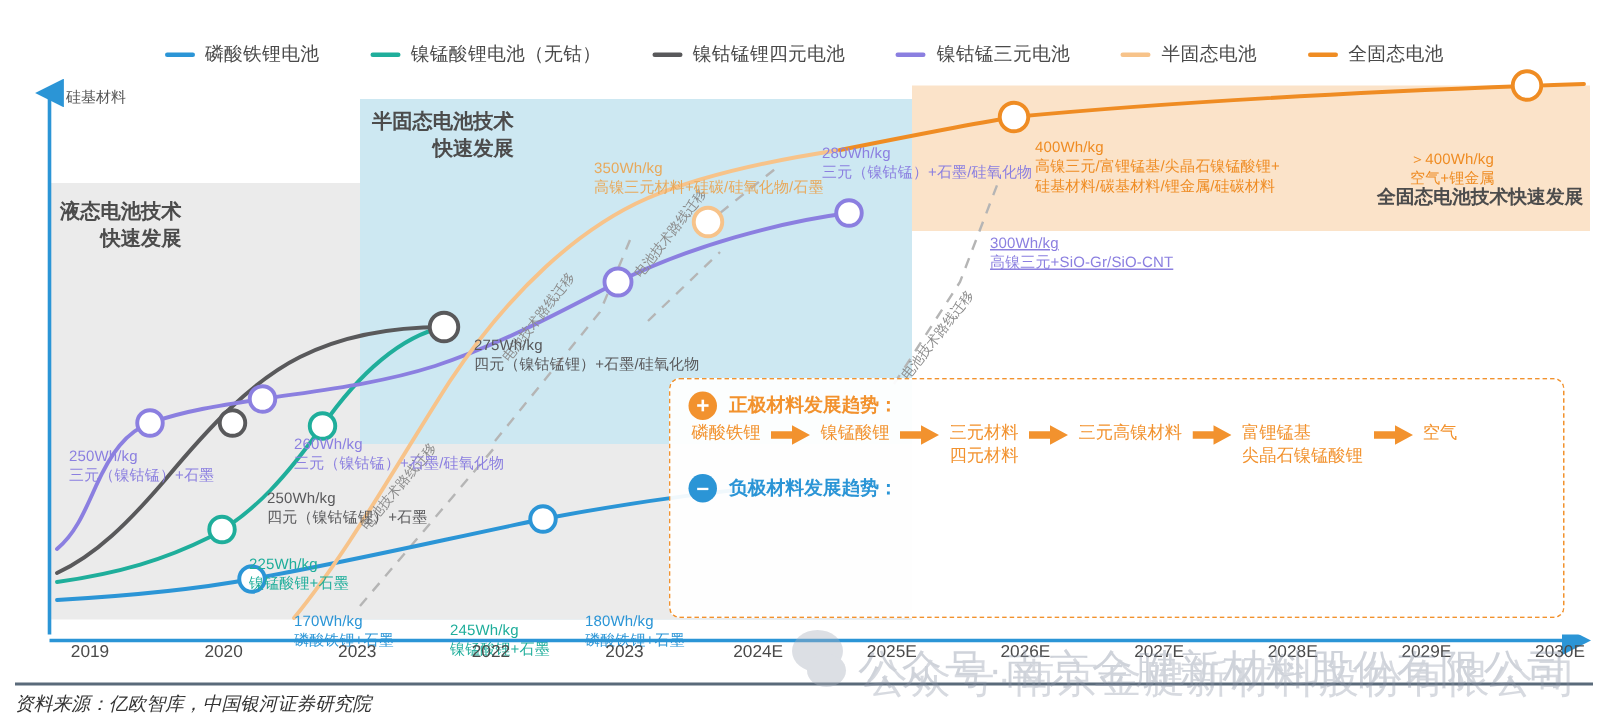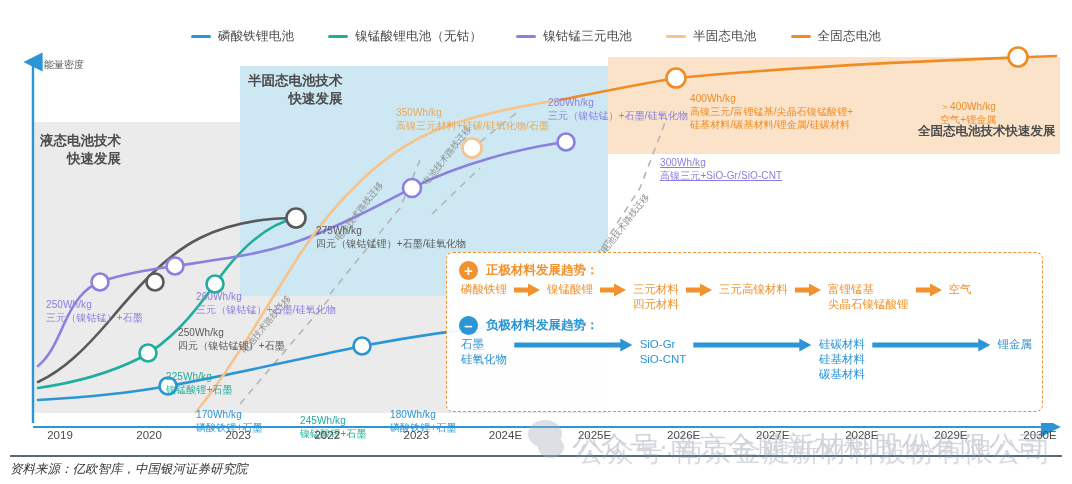--- a/index.html
+++ b/index.html
@@ -76,20 +76,24 @@
   <div class="legend" id="legend">
       <div class="lg-item">
         <span class="lg-dash" style="background: rgb(43, 149, 214);"></span>
         <span class="lg-txt">磷酸铁锂电池</span>
       </div>
       <div class="lg-item">
         <span class="lg-dash" style="background: rgb(31, 174, 155);"></span>
         <span class="lg-txt">镍锰酸锂电池（无钴）</span>
       </div>
       <div class="lg-item">
+        <span class="lg-dash" style="background: rgb(89, 89, 91);"></span>
+        <span class="lg-txt">镍钴锰锂四元电池</span>
+      </div>
+      <div class="lg-item">
         <span class="lg-dash" style="background: rgb(139, 127, 224);"></span>
         <span class="lg-txt">镍钴锰三元电池</span>
       </div>
       <div class="lg-item">
         <span class="lg-dash" style="background: rgb(247, 195, 138);"></span>
         <span class="lg-txt">半固态电池</span>
       </div>
       <div class="lg-item">
         <span class="lg-dash" style="background: rgb(239, 140, 35);"></span>
         <span class="lg-txt">全固态电池</span>
@@ -149,21 +153,21 @@
         <circle cx="296" cy="170" r="9.5" stroke="#59595b"></circle>
         <circle cx="362" cy="298" r="8.5" stroke="#2b95d6"></circle>
         <circle cx="412" cy="140" r="9" stroke="#8b7fe0"></circle>
         <circle cx="472" cy="100" r="9.5" stroke="#f7c38a"></circle>
         <circle cx="566" cy="94" r="8.5" stroke="#8b7fe0"></circle>
         <circle cx="676" cy="30" r="9.5" stroke="#ef8c23"></circle>
         <circle cx="1018" cy="9" r="9.5" stroke="#ef8c23"></circle>
       </g>
     </svg>
 
-    <div class="axis-cap" style="left:44px;top:10px;font-size:10px;color:#555;">能量密度</div>
+    <div class="axis-cap" style="left:44px;top:10px;font-size:10px;color:#555;">硅基材料</div>
 
     <div class="axis-cap" style="left:238px;top:300px;transform:rotate(-50deg);transform-origin:left top;color:#8c8c8c;">电池技术路线迁移</div>
     <div class="axis-cap" style="left:332px;top:188px;transform:rotate(-52deg);transform-origin:left top;color:#8c8c8c;">电池技术路线迁移</div>
     <div class="axis-cap" style="left:420px;top:132px;transform:rotate(-52deg);transform-origin:left top;color:#8c8c8c;">电池技术路线迁移</div>
     <div class="axis-cap" style="left:598px;top:200px;transform:rotate(-52deg);transform-origin:left top;color:#8c8c8c;">电池技术路线迁移</div>
 
     <div id="ptlabels">
         <div class="ptlabel" style="left: 46px; top: 250px; color: rgb(139, 127, 224);">250Wh/kg
 三元（镍钴锰）+石墨</div>
         <div class="ptlabel" style="left: 178px; top: 278px; color: rgb(89, 89, 91);">250Wh/kg
@@ -222,39 +226,20 @@
         <svg width="26" height="14" viewBox="0 0 26 14" class="arw">
           <path d="M0,4.5 H14 V0.5 L26,7 L14,13.5 V9.5 H0 Z" fill="#f2922e"></path>
         </svg>
         <div class="node pos">空气</div>
       </div>
 
     <div class="ins-head" style="margin-top:4px;">
       <span class="badge neg">–</span>
       <span class="ins-title neg">负极材料发展趋势：</span>
     </div>
-    <div class="chain" id="anode-chain">
-        <div class="node neg">石墨
-硅氧化物</div>
-        <svg width="118" height="14" viewBox="0 0 118 14" class="arw long">
-          <path d="M0,4.5 H106 V0.5 L118,7 L106,13.5 V9.5 H0 Z" fill="#2b95d6"></path>
-        </svg>
-        <div class="node neg">SiO-Gr
-SiO-CNT</div>
-        <svg width="118" height="14" viewBox="0 0 118 14" class="arw long">
-          <path d="M0,4.5 H106 V0.5 L118,7 L106,13.5 V9.5 H0 Z" fill="#2b95d6"></path>
-        </svg>
-        <div class="node neg">硅碳材料
-硅基材料
-碳基材料</div>
-        <svg width="118" height="14" viewBox="0 0 118 14" class="arw long">
-          <path d="M0,4.5 H106 V0.5 L118,7 L106,13.5 V9.5 H0 Z" fill="#2b95d6"></path>
-        </svg>
-        <div class="node neg">锂金属</div>
-      </div>
   </div>
 
   <div class="xaxis">
     <svg width="1072" height="14" style="position:absolute;left:0;top:0;">
       <defs>
         <marker id="xarrow" markerWidth="9" markerHeight="9" refX="5" refY="4.5" orient="auto">
           <path d="M0,0 L9,4.5 L0,9 Z" fill="#2b95d6"></path>
         </marker>
       </defs>
       <line x1="33" y1="4" x2="1052" y2="4" stroke="#2b95d6" stroke-width="2.2" marker-end="url(#xarrow)"></line>

